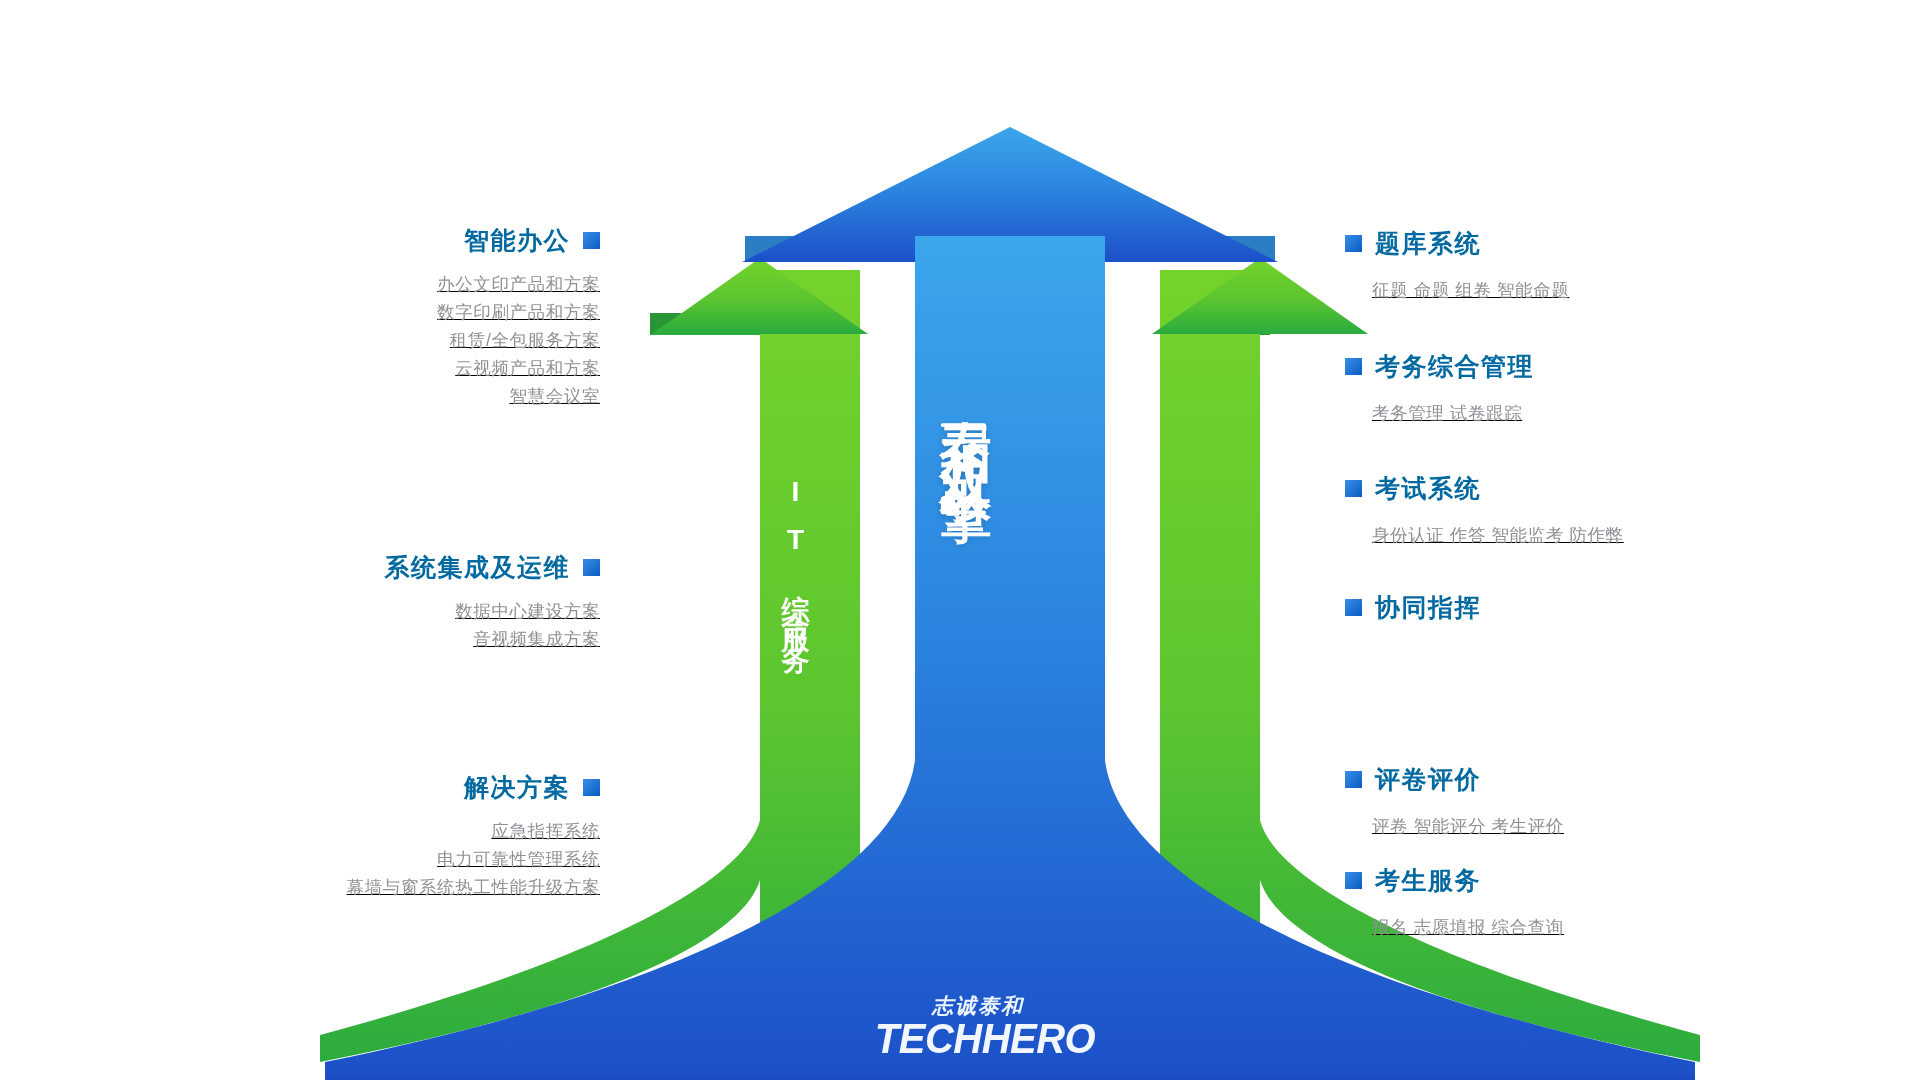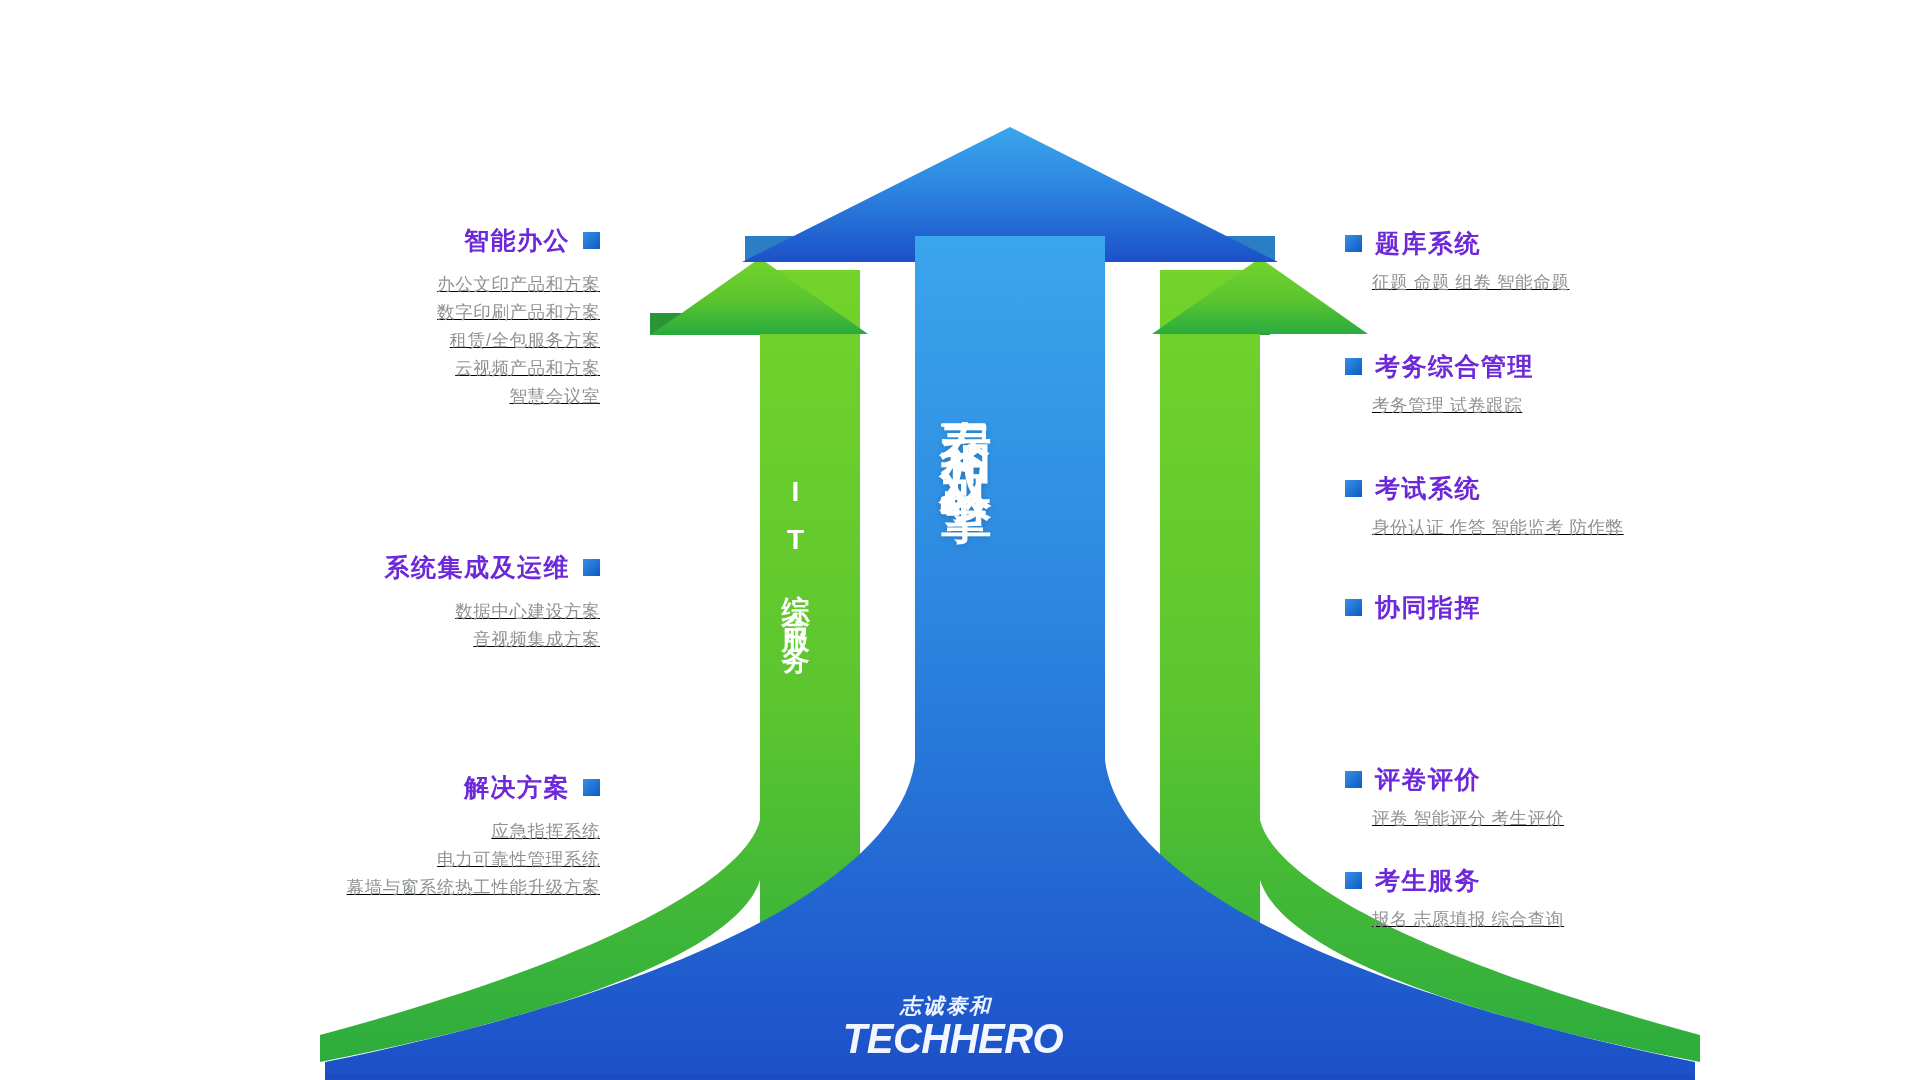--- a/index.html
+++ b/index.html
@@ -15,34 +15,34 @@
   .col-left  { left:180px;  width:420px; text-align:right; }
   .col-right { left:1345px; width:440px; text-align:left; }
 
   .group { position:absolute; width:100%; }
 
   .ghead { display:flex; align-items:center; gap:13px; }
   .col-left .ghead  { justify-content:flex-end; }
   .col-right .ghead { justify-content:flex-start; }
 
   .ghead-text {
-    font-size:25px; font-weight:bold; color:#6d28d9;
+    font-size:25px; font-weight:bold; color:#0369a1;
     letter-spacing:1.5px; white-space:nowrap; line-height:1;
   }
   .bullet {
     width:17px; height:17px; flex:0 0 17px;
     background:linear-gradient(135deg,#3a8fe8 0%, #0a5cc0 100%);
   }
 
   .glist { margin-top:17px;text-decoration:underline; }
   .gitem {
     font-size:17.5px; color:#8e9194; line-height:28px;
     letter-spacing:0.6px; white-space:nowrap;
   }
-  .col-right .glist { margin-top:11px; }
+  .col-right .glist { margin-top:19px; }
   .col-right .gitem { padding-left:27px; line-height:30px; }
 
   
   .vlabel {
     position:absolute; color:#ffffff; font-weight:bold;
     writing-mode:vertical-rl; text-orientation:upright;
     white-space:nowrap; text-align:center;
   }
   #label-it {
     left:756px; top:476px; width:58px;
@@ -52,21 +52,21 @@
     left:1090px; top:460px; width:58px;
     font-size:28px; letter-spacing:14px;
   }
   #label-core {
     left:915px; top:380px; width:86px;
     font-size:52px; letter-spacing:14px;
     text-shadow:0 2px 6px rgba(0,0,0,.12);
   }
 
   
-  #logo { position:absolute; left:838px; top:995px; width:230px; text-align:center; }
+  #logo { position:absolute; left:870px; top:995px; width:230px; text-align:center; }
   #logo-cn {
     font-size:21px; font-weight:bold; color:#eef4ff;
     font-style:italic; letter-spacing:2px; line-height:1;
     margin-left:62px; text-align:left;
   }
   #logo-en {
     font-size:40px; font-weight:bold; color:#f2f7ff;
     font-style:italic; letter-spacing:-0.5px; line-height:1;
     margin-top:2px; transform:scaleY(1.08);
   }

